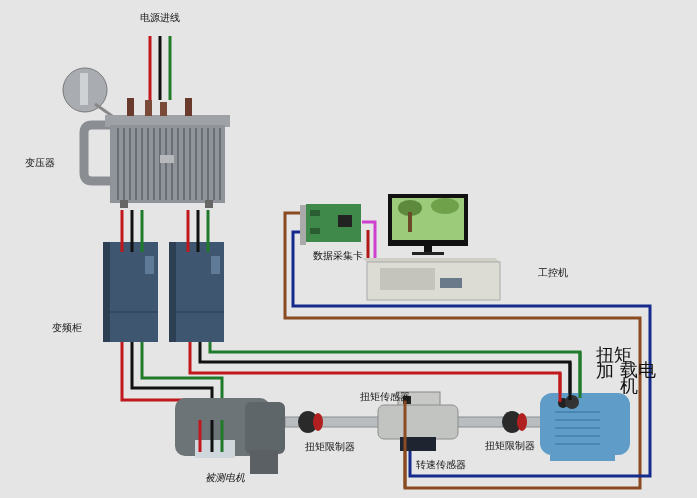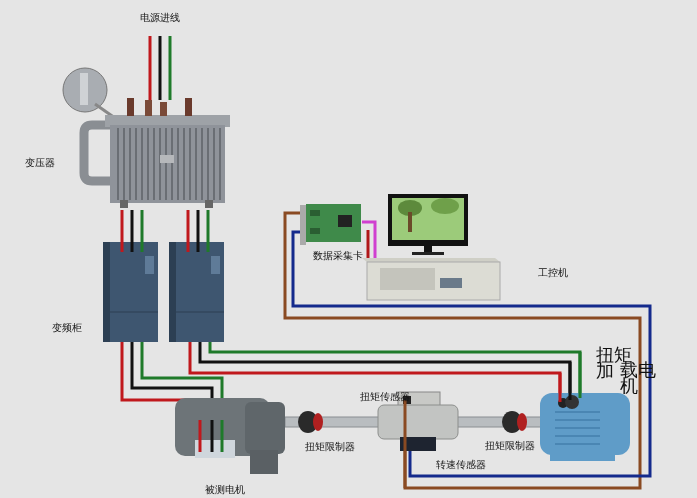--- a/index.html
+++ b/index.html
@@ -192,16 +192,16 @@
 <span class="lbl" style="left:140px;top:12px;">电源进线</span>
 <span class="lbl" style="left:25px;top:148px;margin-top:9px;">变压器</span>
 <span class="lbl" style="left:52px;top:274px;margin-top:48px;">变频柜</span>
 <span class="lbl" style="left:313px;top:250px;">数据采集卡</span>
 <span class="lbl" style="left:538px;top:267px;">工控机</span>
 <span class="lbl big" style="left:596px;top:347px;">扭矩加</span>
 <span class="lbl big" style="left:620px;top:362px;">载电机</span>
 <span class="lbl" style="left:332px;top:391px;margin-left:28px;">扭矩传感器</span>
 <span class="lbl" style="left:305px;top:441px;">扭矩限制器</span>
 <span class="lbl" style="left:485px;top:440px;">扭矩限制器</span>
-<span class="lbl" style="left:436px;top:459px;">转速传感器</span>
-<span class="lbl" style="left:205px;top:484px;">被测电机</span>
+<span class="lbl" style="left:416px;top:459px;">转速传感器</span>
+<span class="lbl" style="left:205px;top:472px;font-style:italic;">被测电机</span>
 
 </div>
 
 </body></html>

